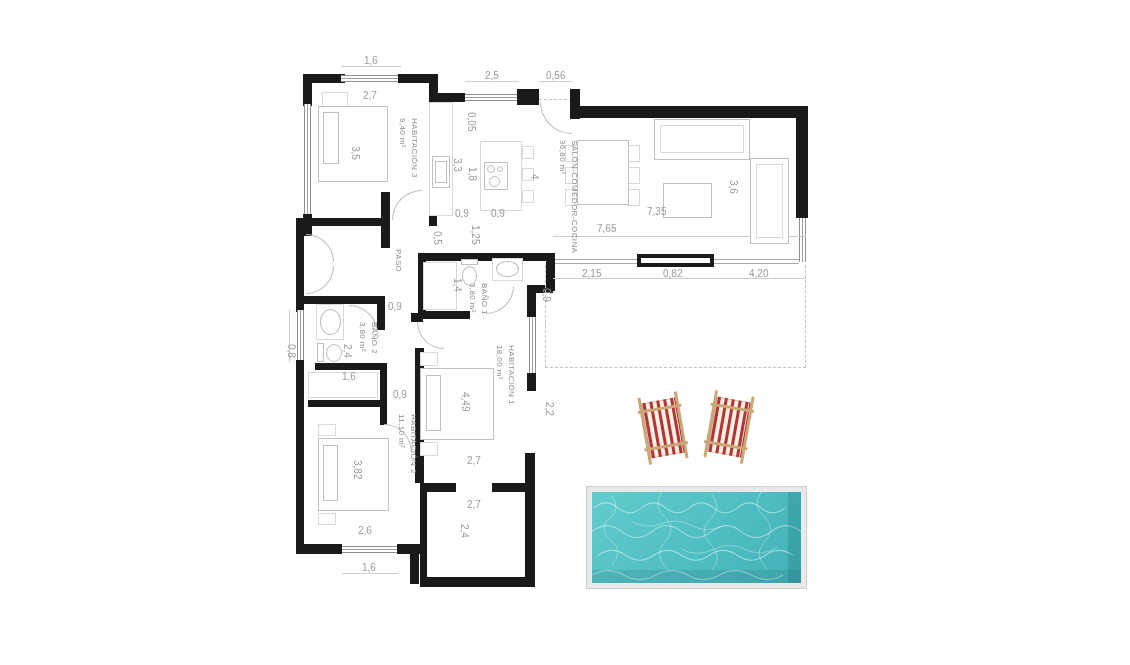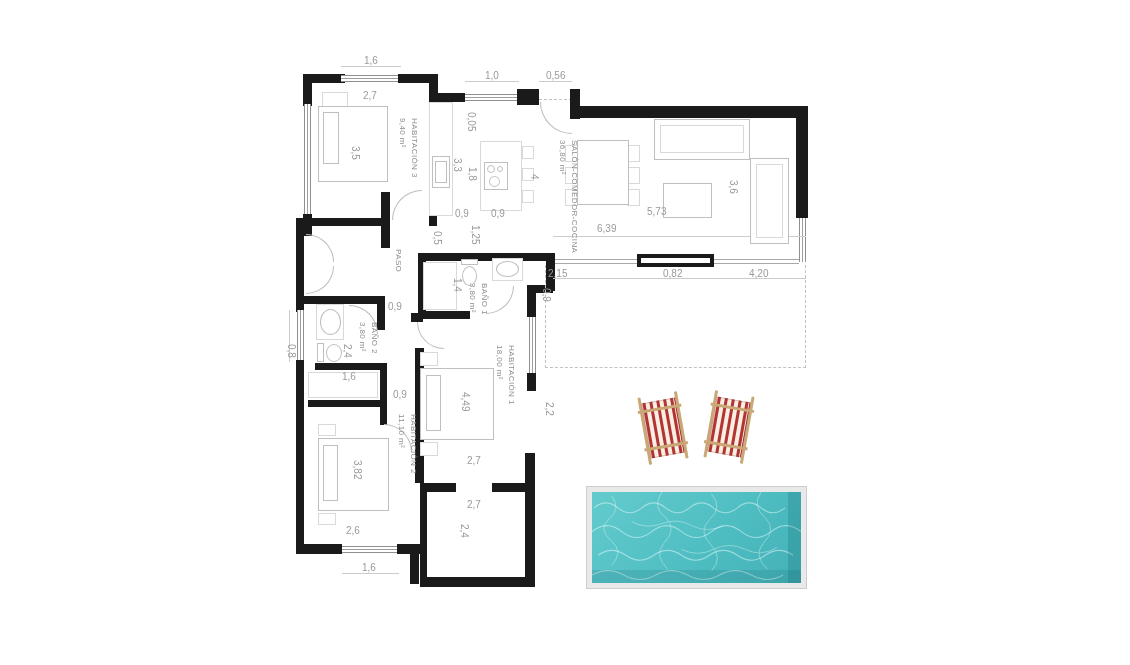--- a/index.html
+++ b/index.html
@@ -199,46 +199,46 @@
     <span>HABITACIÓN 1</span>
     <span>18,00 m²</span>
   </div>
   <div class="vlabel" style="left:395px;top:414px">
     <span>HABITACIÓN 2</span>
     <span>11,10 m²</span>
   </div>
 
   <span class="dim" style="left:364px;top:56px">1,6</span>
   <span class="dim" style="left:363px;top:91px">2,7</span>
-  <span class="dim" style="left:485px;top:71px">1,0</span>
+  <span class="dim" style="left:485px;top:71px">2,5</span>
   <span class="dim" style="left:546px;top:71px">0,56</span>
   <span class="dim v" style="left:350px;top:146px">3,5</span>
   <span class="dim v" style="left:466px;top:112px">0,05</span>
   <span class="dim v" style="left:452px;top:158px">3,3</span>
   <span class="dim v" style="left:467px;top:167px">1,8</span>
   <span class="dim v" style="left:529px;top:174px">4</span>
   <span class="dim" style="left:455px;top:209px">0,9</span>
   <span class="dim" style="left:491px;top:209px">0,9</span>
   <span class="dim v" style="left:470px;top:225px">1,25</span>
   <span class="dim v" style="left:432px;top:231px">0,5</span>
-  <span class="dim" style="left:597px;top:224px">6,39</span>
-  <span class="dim" style="left:647px;top:207px">5,73</span>
+  <span class="dim" style="left:597px;top:224px">7,65</span>
+  <span class="dim" style="left:647px;top:207px">7,35</span>
   <span class="dim v" style="left:728px;top:180px">3,6</span>
-  <span class="dim" style="left:548px;top:269px">2,15</span>
+  <span class="dim" style="left:582px;top:269px">2,15</span>
   <span class="dim" style="left:663px;top:269px">0,82</span>
   <span class="dim" style="left:749px;top:269px">4,20</span>
   <span class="dim v" style="left:541px;top:288px">0,9</span>
   <span class="dim v" style="left:452px;top:278px">1,4</span>
   <span class="dim" style="left:388px;top:302px">0,9</span>
   <span class="dim v" style="left:342px;top:344px">2,4</span>
   <span class="dim v" style="left:286px;top:344px">0,8</span>
   <span class="dim" style="left:342px;top:372px">1,6</span>
   <span class="dim" style="left:393px;top:390px">0,9</span>
   <span class="dim v" style="left:352px;top:460px">3,82</span>
-  <span class="dim" style="left:346px;top:526px">2,6</span>
+  <span class="dim" style="left:358px;top:526px">2,6</span>
   <span class="dim" style="left:362px;top:563px">1,6</span>
   <span class="dim v" style="left:460px;top:392px">4,49</span>
   <span class="dim v" style="left:544px;top:402px">2,2</span>
   <span class="dim" style="left:467px;top:456px">2,7</span>
   <span class="dim" style="left:467px;top:500px">2,7</span>
   <span class="dim v" style="left:459px;top:524px">2,4</span>
 
   <div class="chair" style="left:642px;top:398px;transform:rotate(-10deg)">
     <div class="rail l"></div>
     <div class="rail r"></div>

